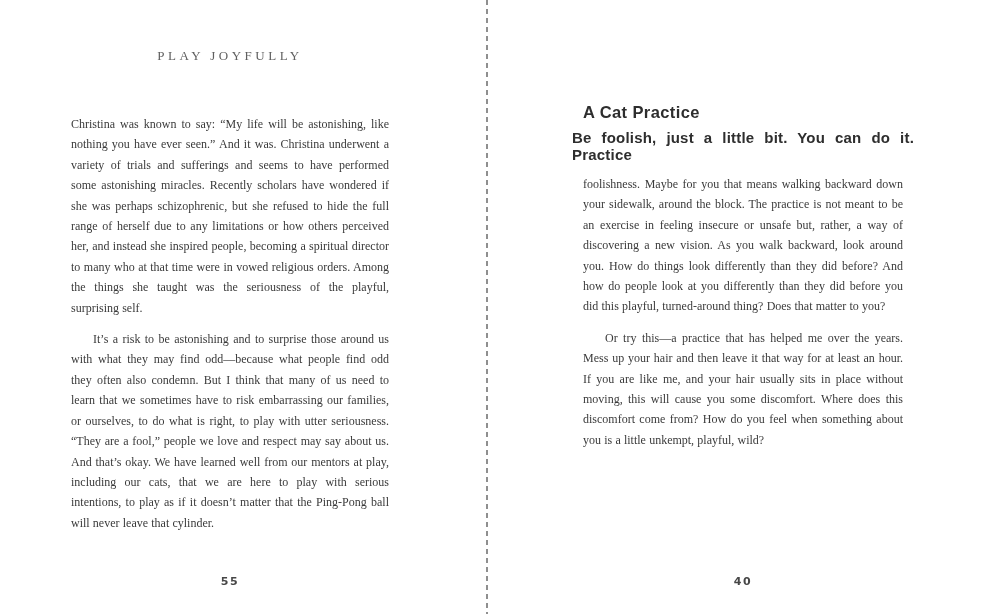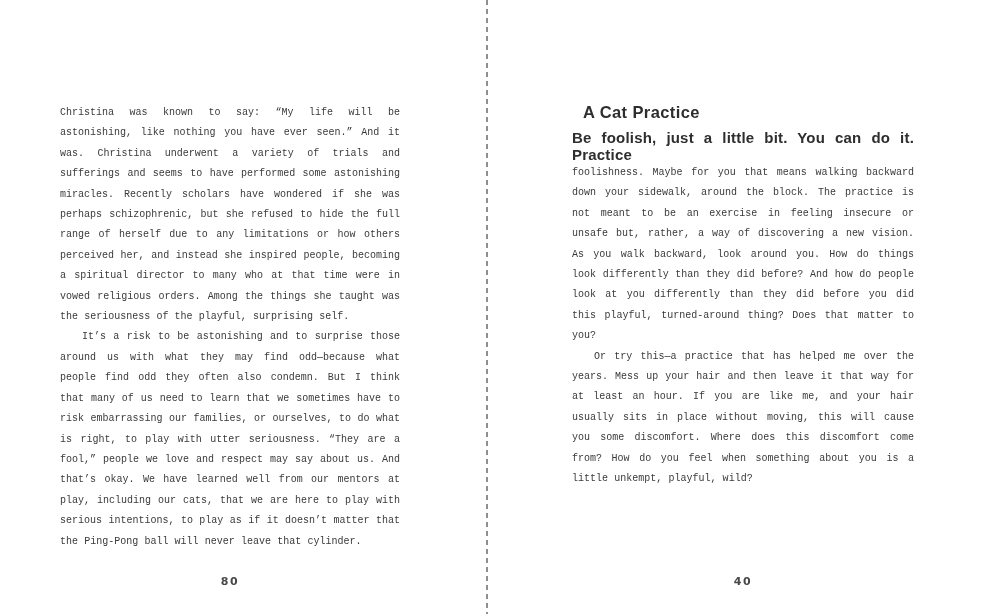--- a/index.html
+++ b/index.html
@@ -41,29 +41,28 @@
   }
 
   .content {
     position: absolute;
     top: 103px;
     left: 0;
     width: 100%;
   }
 
   .body-text p {
-    margin: 0;
-    font-size: 10px;
+    margin: 11px;
+    font-size: 12px;
     line-height: 20.4px;
     text-align: justify;
     hyphens: auto;
     -webkit-hyphens: auto;
     color: #3a3a3a;
     word-spacing: 0.2px;
-    font-family: Liberation Mono, monospace;
   }
   .body-text p.indent { text-indent: 22px; }
 
   .section-heading {
     margin: 0 0 7px 11px;
     font-family: "Liberation Sans", sans-serif;
     font-weight: 700;
     font-size: 16.5px;
     letter-spacing: 0.4px;
     color: #2e2e2e;
@@ -105,25 +104,26 @@
       transparent 5px, transparent 9px
     );
   }
 </style>
 </head>
 <body style="background: rgb(255, 255, 255); color: rgb(58, 58, 58);">
 
 <div class="book">
 
   <section class="page page-left">
+    <header class="running-header">PLAY JOYFULLY</header>
     <div class="content body-text">
       <p class="noindent">Christina was known to say: “My life will be astonishing, like nothing you have ever seen.” And it was. Christina underwent a variety of trials and sufferings and seems to have performed some astonishing miracles. Recently scholars have wondered if she was perhaps schizophrenic, but she refused to hide the full range of herself due to any limitations or how others perceived her, and instead she inspired people, becoming a spiritual director to many who at that time were in vowed religious orders. Among the things she taught was the seriousness of the playful, surprising self.</p>
       <p class="indent">It’s a risk to be astonishing and to surprise those around us with what they may find odd—because what people find odd they often also condemn. But I think that many of us need to learn that we sometimes have to risk embarrassing our families, or ourselves, to do what is right, to play with utter seriousness. “They are a fool,” people we love and respect may say about us. And that’s okay. We have learned well from our mentors at play, including our cats, that we are here to play with serious intentions, to play as if it doesn’t matter that the Ping-Pong ball will never leave that cylinder.</p>
     </div>
-    <footer class="page-number">80</footer>
+    <footer class="page-number">55</footer>
   </section>
 
   <div class="gutter-divider"></div>
 
   <section class="page page-right">
     <div class="content">
       <h2 class="section-heading">A Cat Practice</h2>
       <p class="lead-bold">Be foolish, just a little bit. You can do it. Practice</p>
       <div class="body-text">
         <p class="noindent">foolishness. Maybe for you that means walking backward down your sidewalk, around the block. The practice is not meant to be an exercise in feeling insecure or unsafe but, rather, a way of discovering a new vision. As you walk backward, look around you. How do things look differently than they did before? And how do people look at you differently than they did before you did this playful, turned-around thing? Does that matter to you?</p>

